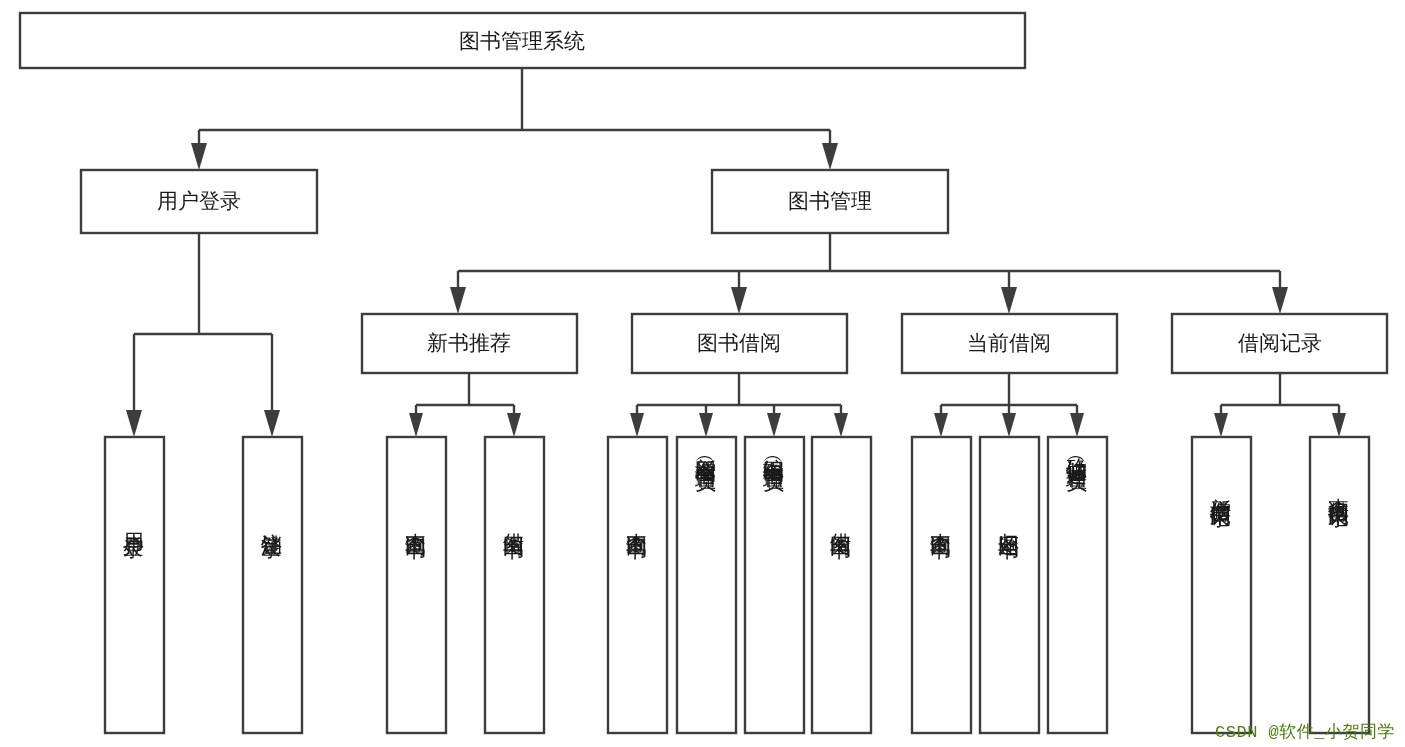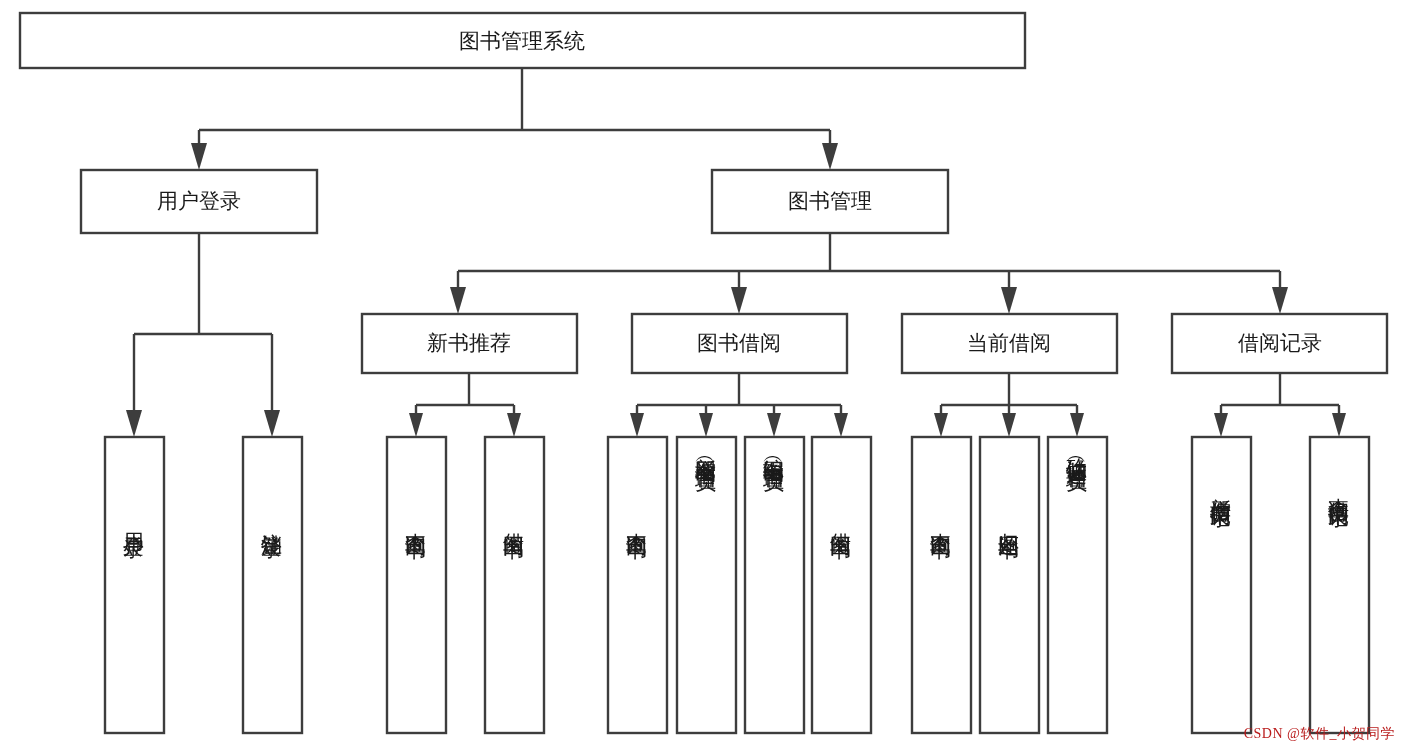--- a/index.html
+++ b/index.html
@@ -48,23 +48,23 @@
     stroke-linecap: butt;
   }
   .arrow-head {
     fill: #3d3d3d;
     stroke: none;
   }
   .watermark {
     position: absolute;
     right: 10px;
     bottom: 4px;
-    font-family: Liberation Serif, serif;
-    font-size: 14px;
-    color: #b91c1c;
+    font-family: Liberation Mono, monospace;
+    font-size: 17px;
+    color: #4d7c0f;
     white-space: nowrap;
     letter-spacing: 0.5px;
     pointer-events: none;
   }
 </style>
 </head>
 <body>
 
 <div id="diagram-root">
   <svg width="1405" height="747" viewBox="0 0 1405 747" xmlns="http://www.w3.org/2000/svg">

